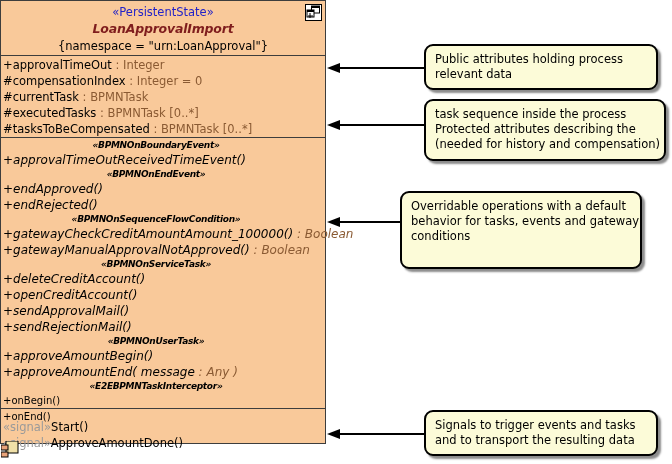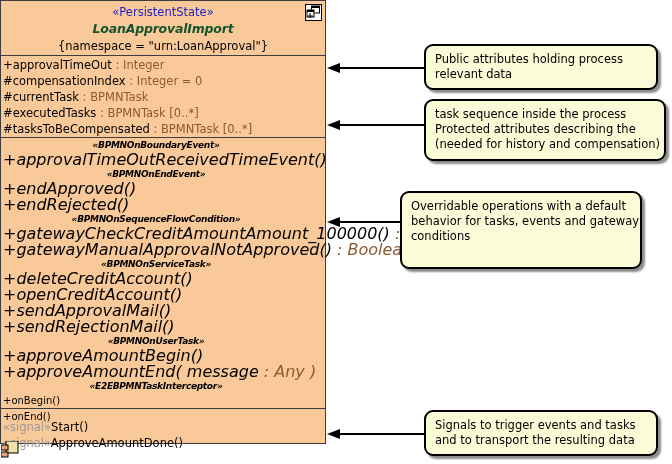--- a/index.html
+++ b/index.html
@@ -50,21 +50,21 @@
     line-height: 16px;
     display: block;
     text-align: center;
   }
   #class-name {
     font-weight: bold;
     font-style: italic;
     font-size: 12.5px;
     line-height: 18px;
     display: block;
-    color: #14532d;
+    color: #7f1d1d;
     letter-spacing: -0.2px;
   }
   #class-taggedvalue {
     font-size: 11.5px;
     line-height: 16px;
     display: block;
     color: #000;
   }
   #class-icon {
     position: absolute;
@@ -103,21 +103,21 @@
     font-style: italic;
     font-weight: bold;
     font-size: 9px;
     line-height: 13px;
     letter-spacing: -0.3px;
     color: #000;
     padding-right: 10px;
   }
   .op-row {
     line-height: 16px;
-    font-size: 16px;
+    font-size: 12px;
     font-style: italic;
     white-space: nowrap;
     color: #000;
   }
   .op-row.plain {
     font-style: normal;
     font-size: 10px;
   }
   .op-type {
     color: #8a5a33;

